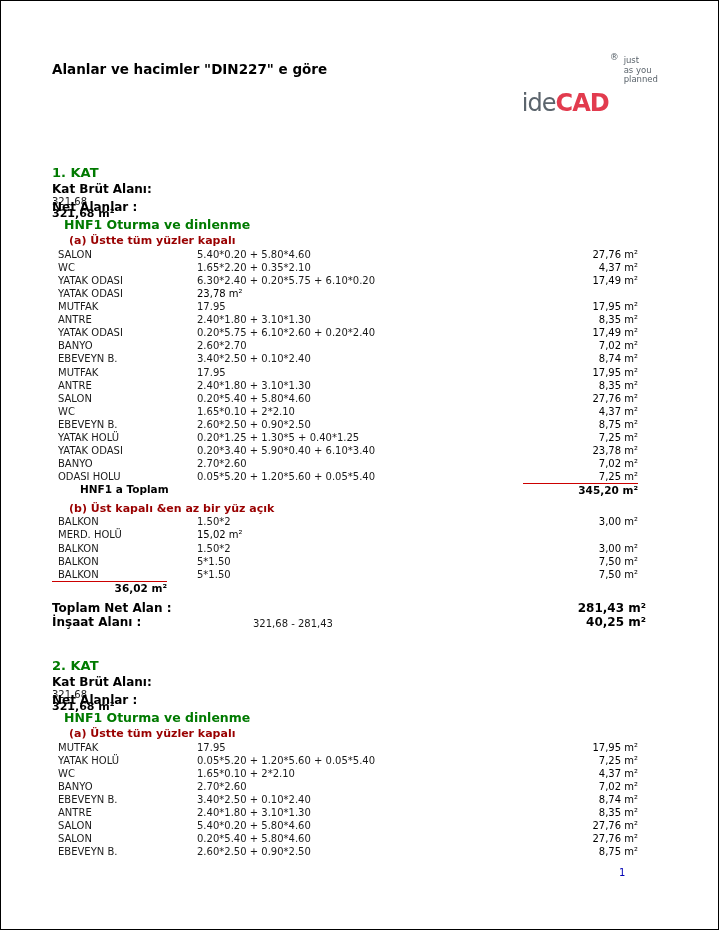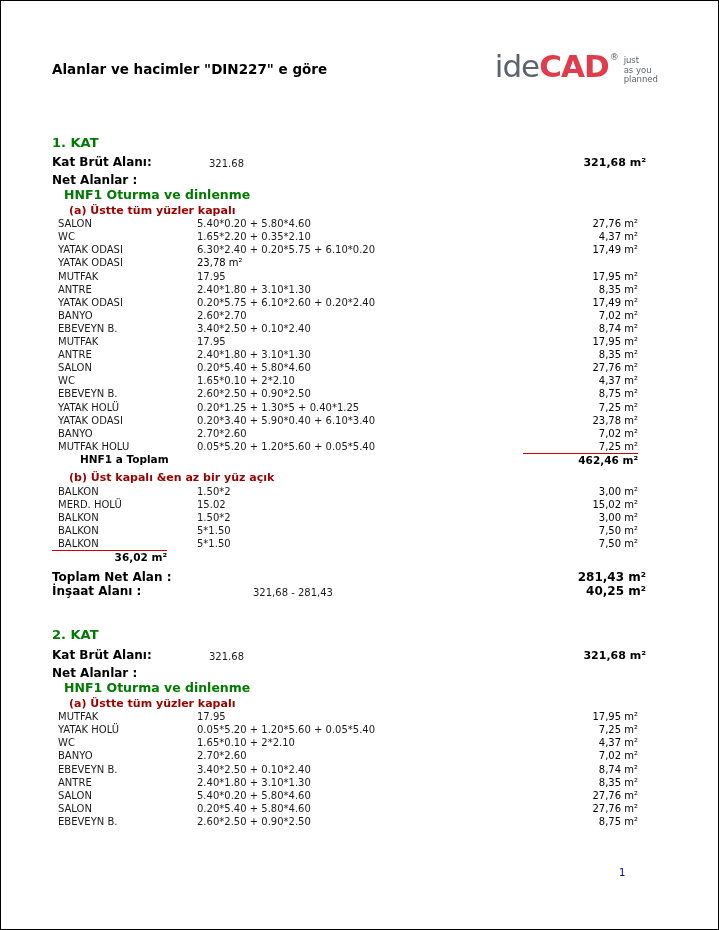--- a/index.html
+++ b/index.html
@@ -19,33 +19,33 @@
   }
   
   .header {
     display:flex; justify-content:space-between; align-items:flex-start;
     padding:50px 60px 0 51px;
   }
   .title {
     font-size:13.5px; font-weight:bold; margin:10px 0 0 0; letter-spacing:0;
   }
   .logo { display:flex; align-items:flex-start; line-height:1; }
-  .logo-main { font-size:31px; letter-spacing:-1px; }
+  .logo-main { font-size:24px; letter-spacing:-1px;margin-top:40px; }
   .logo-ide { color:#5b646c; font-weight:400; }
   .logo-cad { color:#e23b4e; font-weight:bold; }
   .logo-reg { color:#5b646c; font-size:9px; margin-left:1px; margin-top:2px; }
   .logo-tagline { margin-left:5px; margin-top:5px; }
   .logo-tagline div { font-size:8.5px; color:#5b646c; line-height:9.5px; }
 
   
   .content { padding:50px 72px 0 51px; }
   .sec { margin:0; }
   .sec + .sec { margin-top:29px; }
   .sec-heading { color:#007a00; font-size:13px; font-weight:bold; height:17px; }
-  .kv-row { display:flex; align-items:flex-end; height:17.6px; }
+  .kv-row { display:flex; align-items:flex-start; height:17.6px;flex-direction:column; }
   .kv-label { font-weight:bold; font-size:12px; width:157px; flex:none; }
   .kv-formula { font-size:10px; flex:1; color:#1a1a1a; }
   .kv-value { font-size:11px; font-weight:bold; text-align:right; }
   .hnf-heading { color:#007a00; font-size:12.5px; font-weight:bold; margin-left:12px; height:17px; }
   .sub-heading { color:#990000; font-size:11px; font-weight:bold; margin-left:17px; height:13.5px; }
   .sub-heading.later { margin-top:4px; }
   .data-row { display:flex; font-size:10px; line-height:13.1px; color:#1a1a1a; }
   .data-row .label { margin-left:6px; width:139px; flex:none; }
   .data-row .formula { flex:1; }
   .data-row .value { text-align:right; padding-right:8px; color:#000; }
@@ -171,37 +171,36 @@
           <span class="label">YATAK ODASI</span>
           <span class="formula">0.20*3.40 + 5.90*0.40 + 6.10*3.40</span>
           <span class="value">23,78 m²</span>
         </div>
         <div class="data-row">
           <span class="label">BANYO</span>
           <span class="formula">2.70*2.60</span>
           <span class="value">7,02 m²</span>
         </div>
         <div class="data-row">
-          <span class="label">MUTFAK HOLU</span>
+          <span class="label">ODASI HOLU</span>
           <span class="formula">0.05*5.20 + 1.20*5.60 + 0.05*5.40</span>
           <span class="value">7,25 m²</span>
         </div>
         <div class="total-row">
           <span class="total-label">HNF1 a Toplam</span>
-          <span class="total-value">462,46 m²</span>
+          <span class="total-value">345,20 m²</span>
         </div>
         <div class="sub-heading later">(b) Üst kapalı &amp;en az bir yüz açık</div>
         <div class="data-row">
           <span class="label">BALKON</span>
           <span class="formula">1.50*2</span>
           <span class="value">3,00 m²</span>
         </div>
         <div class="data-row">
           <span class="label">MERD. HOLÜ</span>
-          <span class="formula">15.02</span>
           <span class="value">15,02 m²</span>
         </div>
         <div class="data-row">
           <span class="label">BALKON</span>
           <span class="formula">1.50*2</span>
           <span class="value">3,00 m²</span>
         </div>
         <div class="data-row">
           <span class="label">BALKON</span>
           <span class="formula">5*1.50</span>

